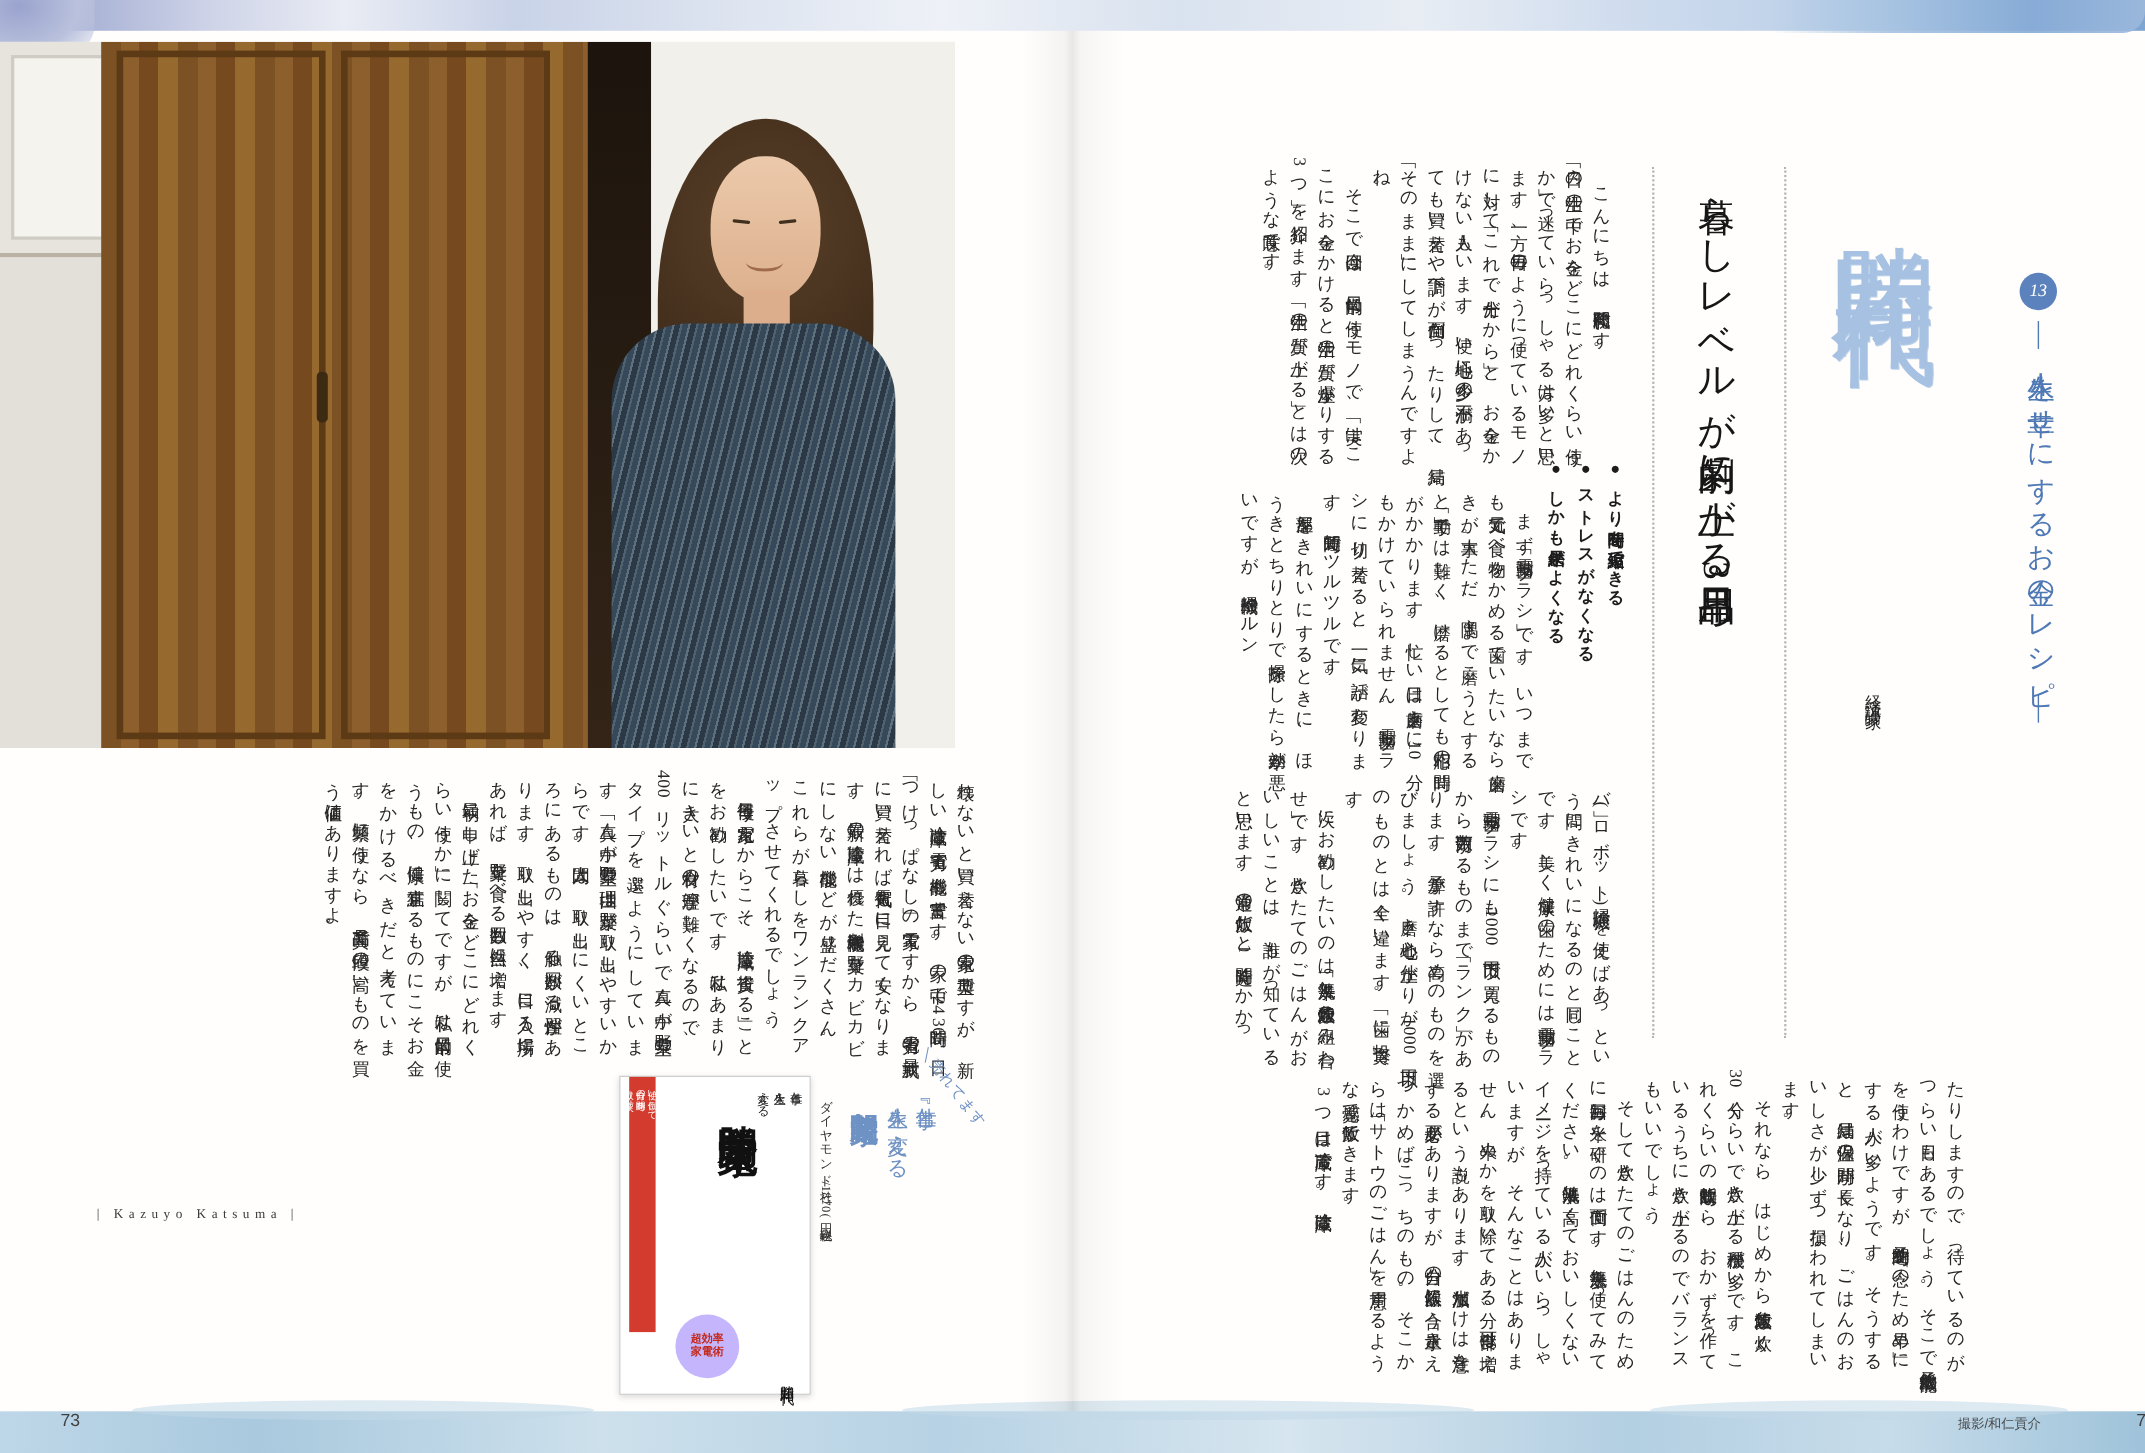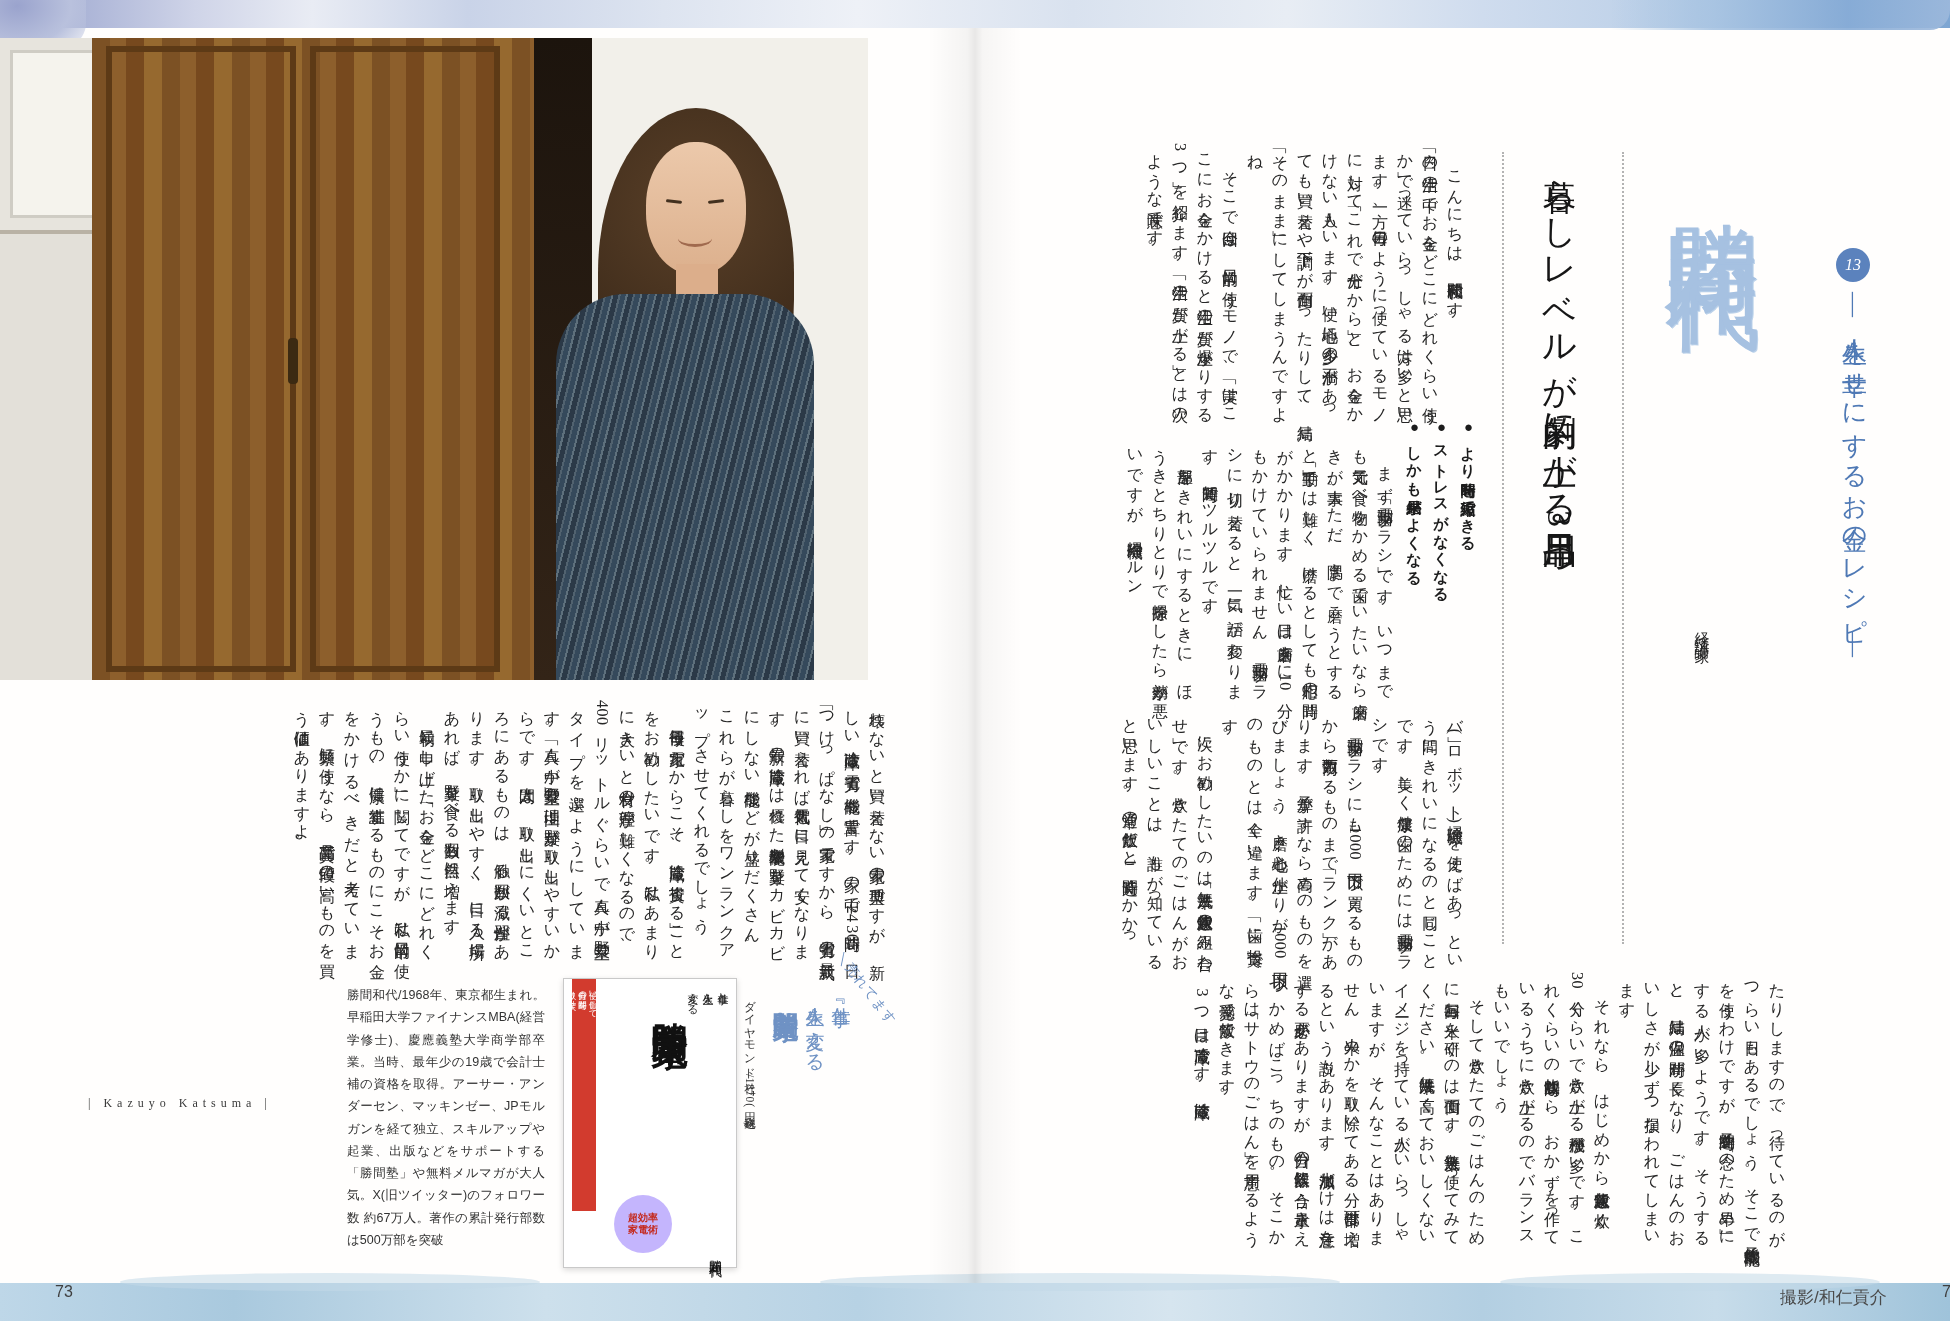--- a/index.html
+++ b/index.html
@@ -89,21 +89,21 @@
   .bullets{position:absolute;top:418px;left:1398px;width:84px;height:210px;writing-mode:vertical-rl;
     font-size:15px;line-height:27px;font-weight:bold;color:#1c1c1c;
     font-family:"Liberation Sans","DejaVu Sans",sans-serif;letter-spacing:.5px;}
   .bullets span{display:block;}
   .band2{top:438px;left:1072px;width:326px;height:254px;}
   .band3{top:708px;left:1072px;width:396px;height:254px;}
   .band4{top:972px;left:1090px;width:700px;height:266px;}
   
   .pageno{position:absolute;font-size:16px;color:#3f3f3f;font-family:"Liberation Sans","DejaVu Sans",sans-serif;}
   .pn-l{left:55px;top:1283px;} .pn-r{left:1942px;top:1283px;}
-  .credit{position:absolute;left:1780px;top:1286px;font-size:17px;color:#4a4a4a;
+  .credit{position:absolute;left:1780px;top:1286px;font-size:12px;color:#4a4a4a;
     font-family:"Liberation Sans","DejaVu Sans",sans-serif;}
 </style>
 </head>
 <body>
 
 <div id="spread">
 
   <div class="wc-top"></div>
   <div class="wc-top-left"></div>
   <div class="wc-top-right"></div>
@@ -135,21 +135,20 @@
     <div class="wm-neck"></div>
     <div class="wm-body"></div>
   </div>
 
   <div class="vband left-body">壊れないと買い替えない家電の典型ですが、新しい冷蔵庫は省電力で機能も豊富です。家の中で24時間365日「つけっぱなし」の家電ですから、省電力の最新式に買い替えれば電気代も目に見えて安くなります。最新の冷蔵庫には優れた製氷機能や野菜をカビカビにしない機能などが盛りだくさん。これらが暮らしをワンランクアップさせてくれるでしょう。
 　毎日使う家電だからこそ、冷蔵庫に「投資する」ことをお勧めしたいです。私はあまりに大きいと食材の管理が難しくなるので、400リットルぐらいで真ん中が野菜室のタイプを選ぶようにしています。「真ん中が野菜室」の理由は野菜が取り出しやすいからです。人間は、取り出しにくいところにあるものは、触る回数が減る習性があります。取り出しやすく、目に入る場所にあれば、野菜を食べる回数も自然に増えます。
 　最初に申し上げた「お金をどこにどれくらい使うか」に関してですが、私は日常的に使うもの、健康に直結するものにこそお金をかけるべきだと考えています。頻繁に使うなら、高品質で値段の高いものを買う価値はありますよ。</div>
 
   <div class="kazuyo">|  Kazuyo  Katsuma  |</div>
 
-  <div class="bio">勝間和代/1968年、東京都生まれ。早稲田大学ファイナンスMBA(経営学修士)、慶應義塾大学商学部卒業。当時、最年少の19歳で会計士補の資格を取得。アーサー・アンダーセン、マッキンゼー、JPモルガンを経て独立、スキルアップや起業、出版などをサポートする「勝間塾」や無料メルマガが大人気。X(旧ツイッター)のフォロワー数 約67万人。著作の累計発行部数は500万部を突破</div>
 
   <div class="book">
     <div class="bk-band"></div>
     <div class="bk-band-text vt">家電・ガジェットを
 使い倒して
 自分の時間を
 取り戻せ</div>
     <div class="bk-tagline vt">仕事と
 人生を
 変える</div>

